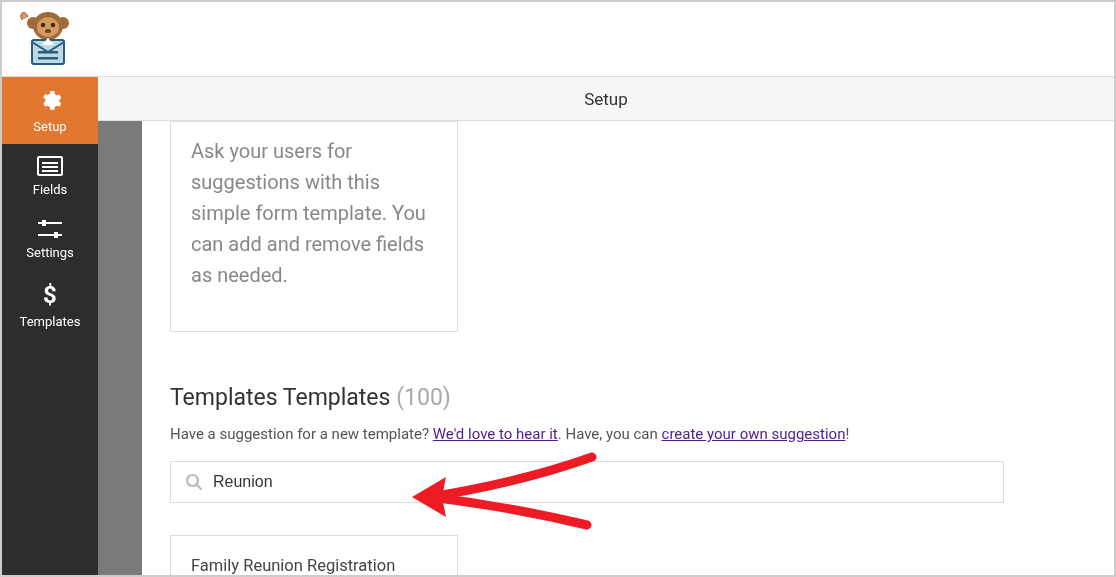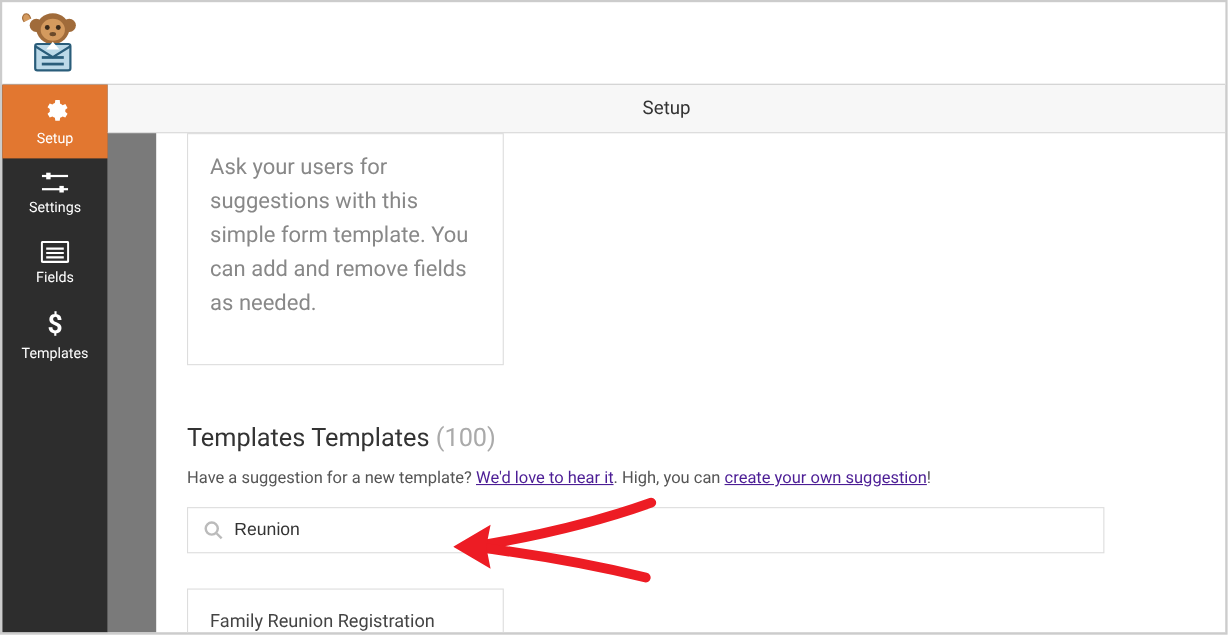--- a/index.html
+++ b/index.html
@@ -150,38 +150,38 @@
 
 <div class="main-wrap">
   <div class="sidebar">
     <div class="sidebar-item active">
       <svg width="24" height="24" viewBox="0 0 24 24" fill="#fff">
         <path d="M12 8a4 4 0 100 8 4 4 0 000-8zm9.4 4a7.7 7.7 0 00-.1-1.3l2.1-1.6-2-3.5-2.5 1a7.6 7.6 0 00-2.2-1.3L16.3 2h-4l-.4 2.7a7.6 7.6 0 00-2.2 1.3l-2.5-1-2 3.5 2.1 1.6a7.8 7.8 0 000 2.6l-2.1 1.6 2 3.5 2.5-1a7.6 7.6 0 002.2 1.3l.4 2.7h4l.4-2.7a7.6 7.6 0 002.2-1.3l2.5 1 2-3.5-2.1-1.6c.1-.4.1-.9.1-1.3z"></path>
       </svg>
       <span class="sidebar-label">Setup</span>
     </div>
     <div class="sidebar-item">
+      <svg width="26" height="20" viewBox="0 0 26 20" fill="none" stroke="#fff" stroke-width="2">
+        <rect x="1" y="1" width="24" height="18" rx="1"></rect>
+        <line x1="5" y1="7" x2="21" y2="7"></line>
+        <line x1="5" y1="11" x2="21" y2="11"></line>
+        <line x1="5" y1="15" x2="21" y2="15"></line>
+      </svg>
+      <span class="sidebar-label">Fields</span>
+    </div>
+    <div class="sidebar-item">
       <svg width="24" height="20" viewBox="0 0 24 20" fill="#fff">
         <rect x="0" y="3" width="24" height="2"></rect>
         <rect x="0" y="15" width="24" height="2"></rect>
         <rect x="4" y="1" width="4" height="6"></rect>
         <rect x="16" y="13" width="4" height="6"></rect>
       </svg>
       <span class="sidebar-label">Settings</span>
     </div>
     <div class="sidebar-item">
-      <svg width="26" height="20" viewBox="0 0 26 20" fill="none" stroke="#fff" stroke-width="2">
-        <rect x="1" y="1" width="24" height="18" rx="1"></rect>
-        <line x1="5" y1="7" x2="21" y2="7"></line>
-        <line x1="5" y1="11" x2="21" y2="11"></line>
-        <line x1="5" y1="15" x2="21" y2="15"></line>
-      </svg>
-      <span class="sidebar-label">Fields</span>
-    </div>
-    <div class="sidebar-item">
       <svg width="16" height="26" viewBox="0 0 16 26" fill="#fff">
         <text x="8" y="21" font-size="24" font-weight="bold" text-anchor="middle" fill="#fff">$</text>
       </svg>
       <span class="sidebar-label">Templates</span>
     </div>
   </div>
 
   <div class="content-area">
     <div class="header-bar">Setup</div>
     <div class="white-panel">
@@ -189,21 +189,21 @@
       <div class="card">
         <span>Ask your users for suggestions with this simple form template. You can add and remove fields as needed.</span>
       </div>
 
       <h2 class="section-title">
         <span>Templates Templates</span>
         <span class="count">(100)</span>
       </h2>
 
       <p class="hint">
-        <span>Have a suggestion for a new template? </span><a href="#">We'd love to hear it</a><span>. High, you can </span><a href="#">create your own suggestion</a><span>!</span>
+        <span>Have a suggestion for a new template? </span><a href="#">We'd love to hear it</a><span>. Have, you can </span><a href="#">create your own suggestion</a><span>!</span>
       </p>
 
       <div class="search-box">
         <svg width="18" height="18" viewBox="0 0 18 18" fill="none" stroke="#bbb" stroke-width="2.2">
           <circle cx="7.5" cy="7.5" r="5.5"></circle>
           <line x1="12" y1="12" x2="16.5" y2="16.5"></line>
         </svg>
         <input type="text" value="Reunion" style="">
       </div>
 

